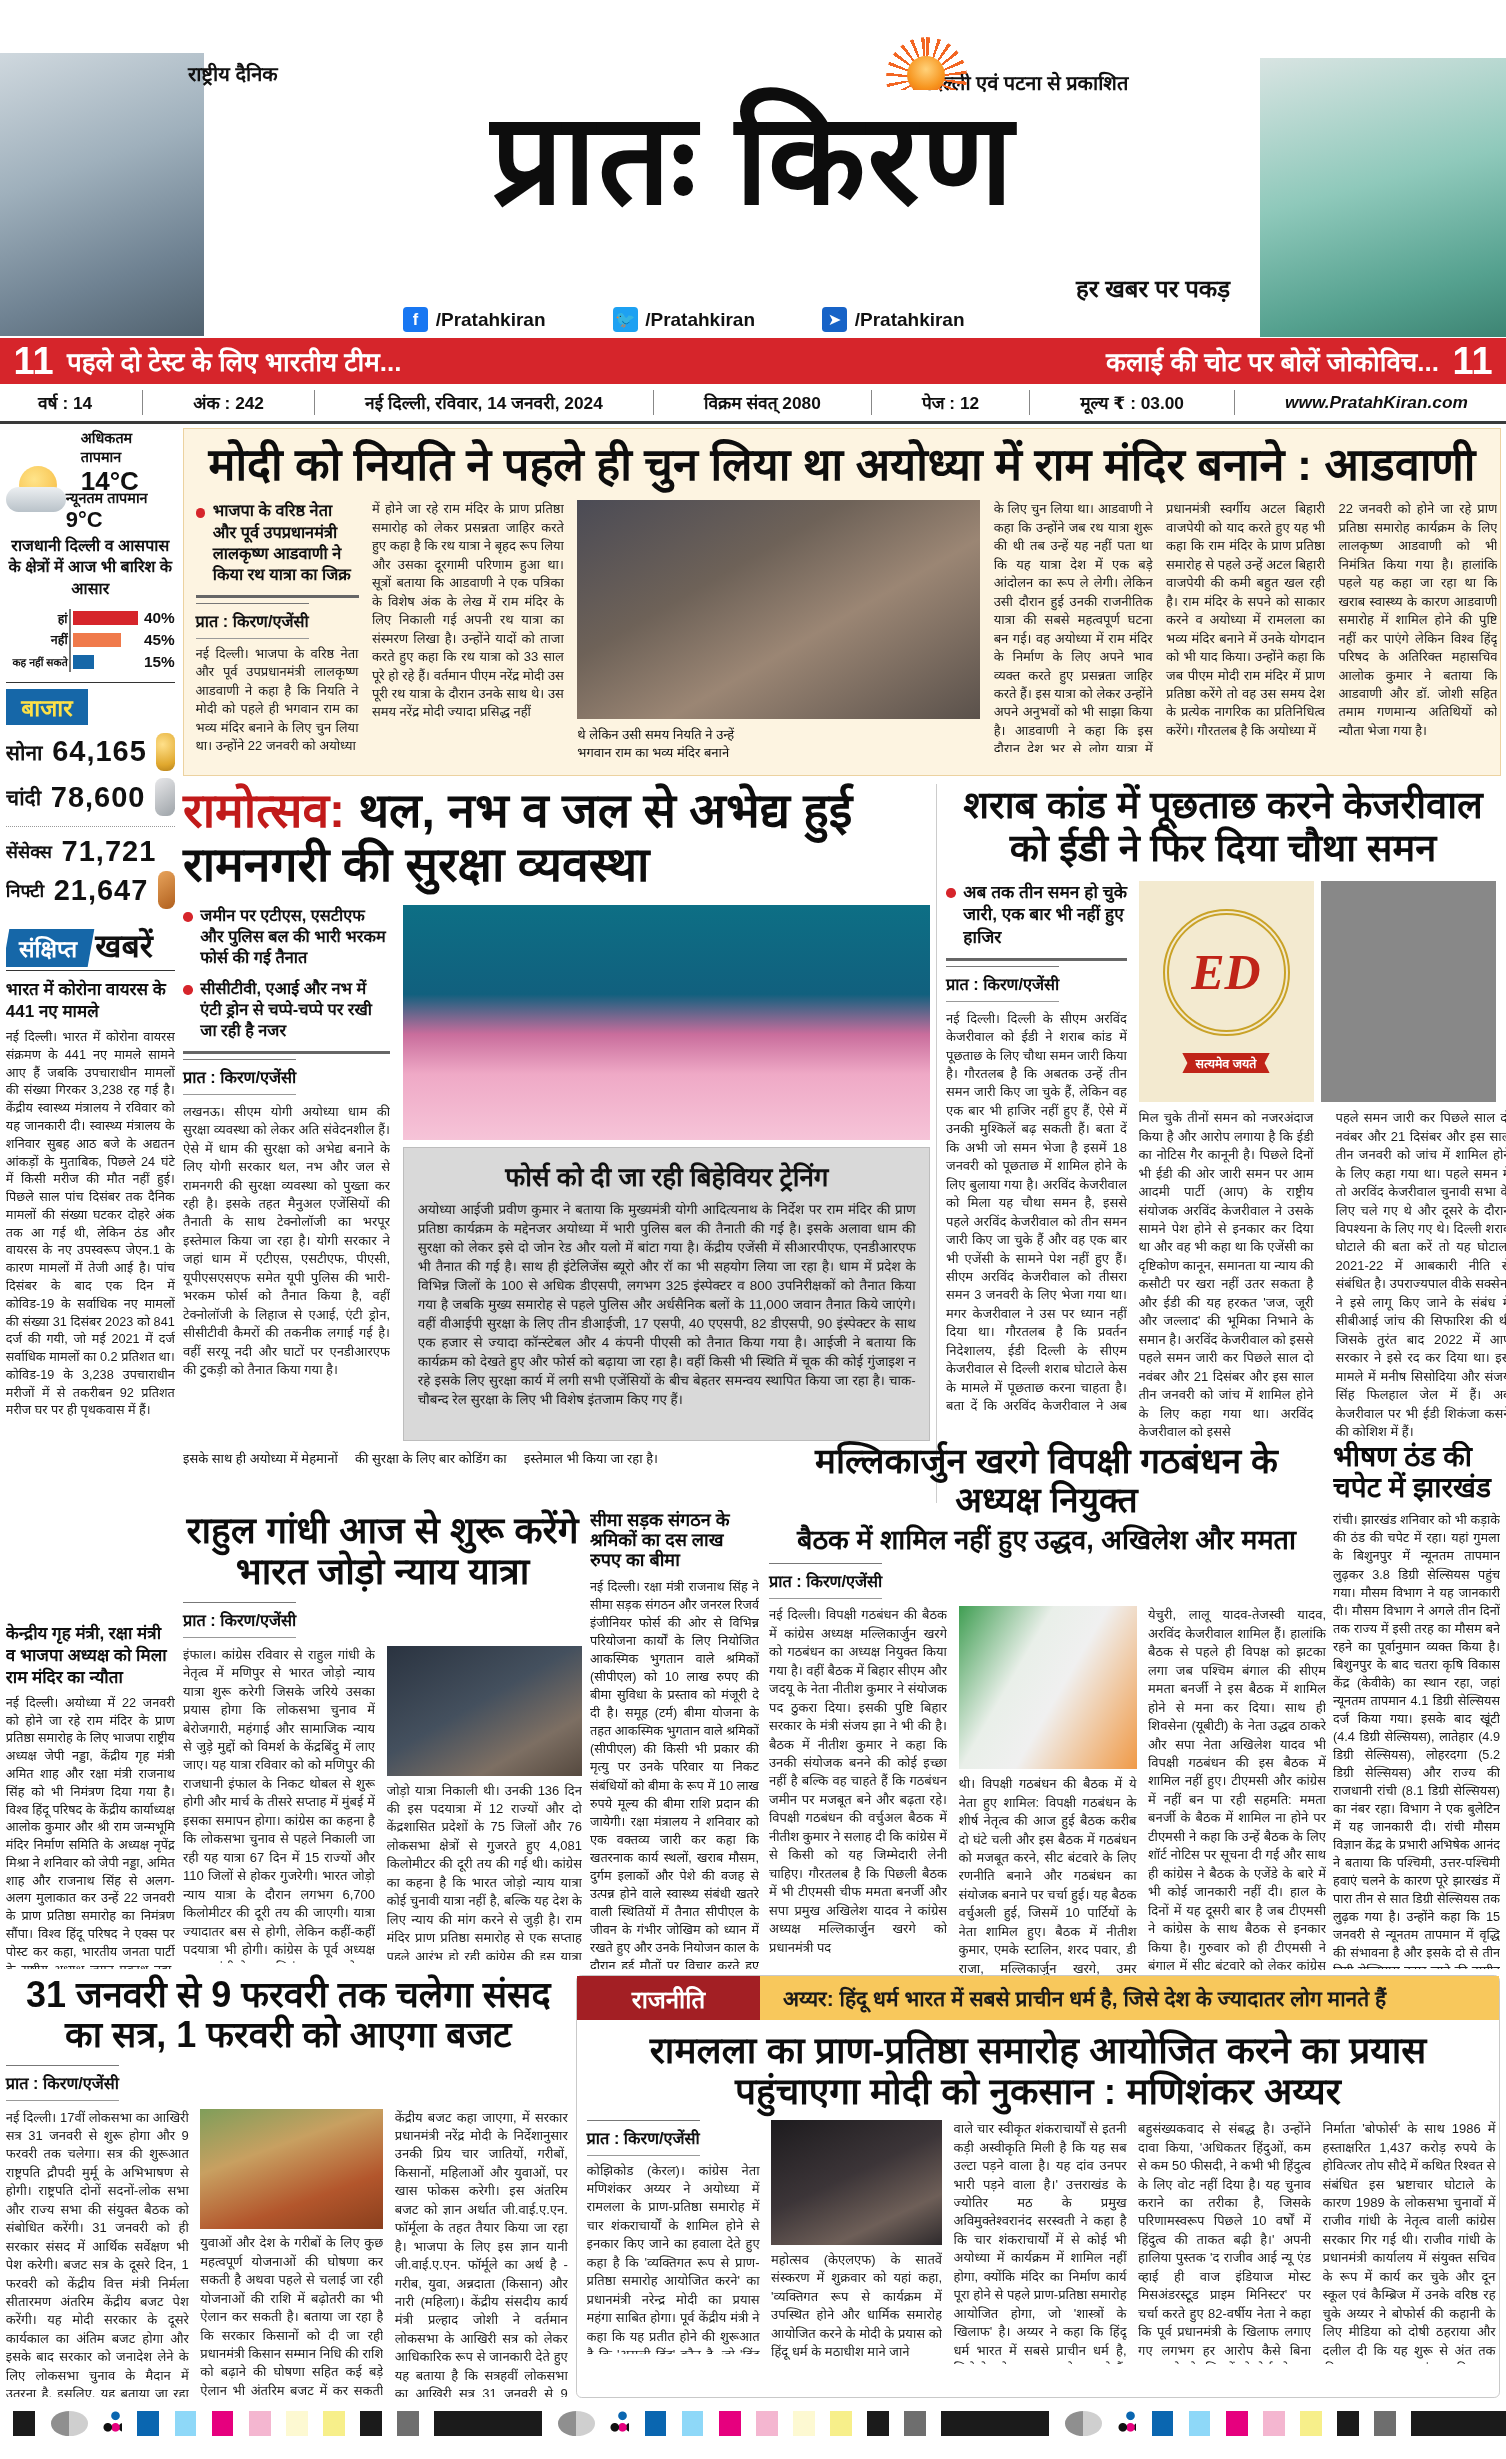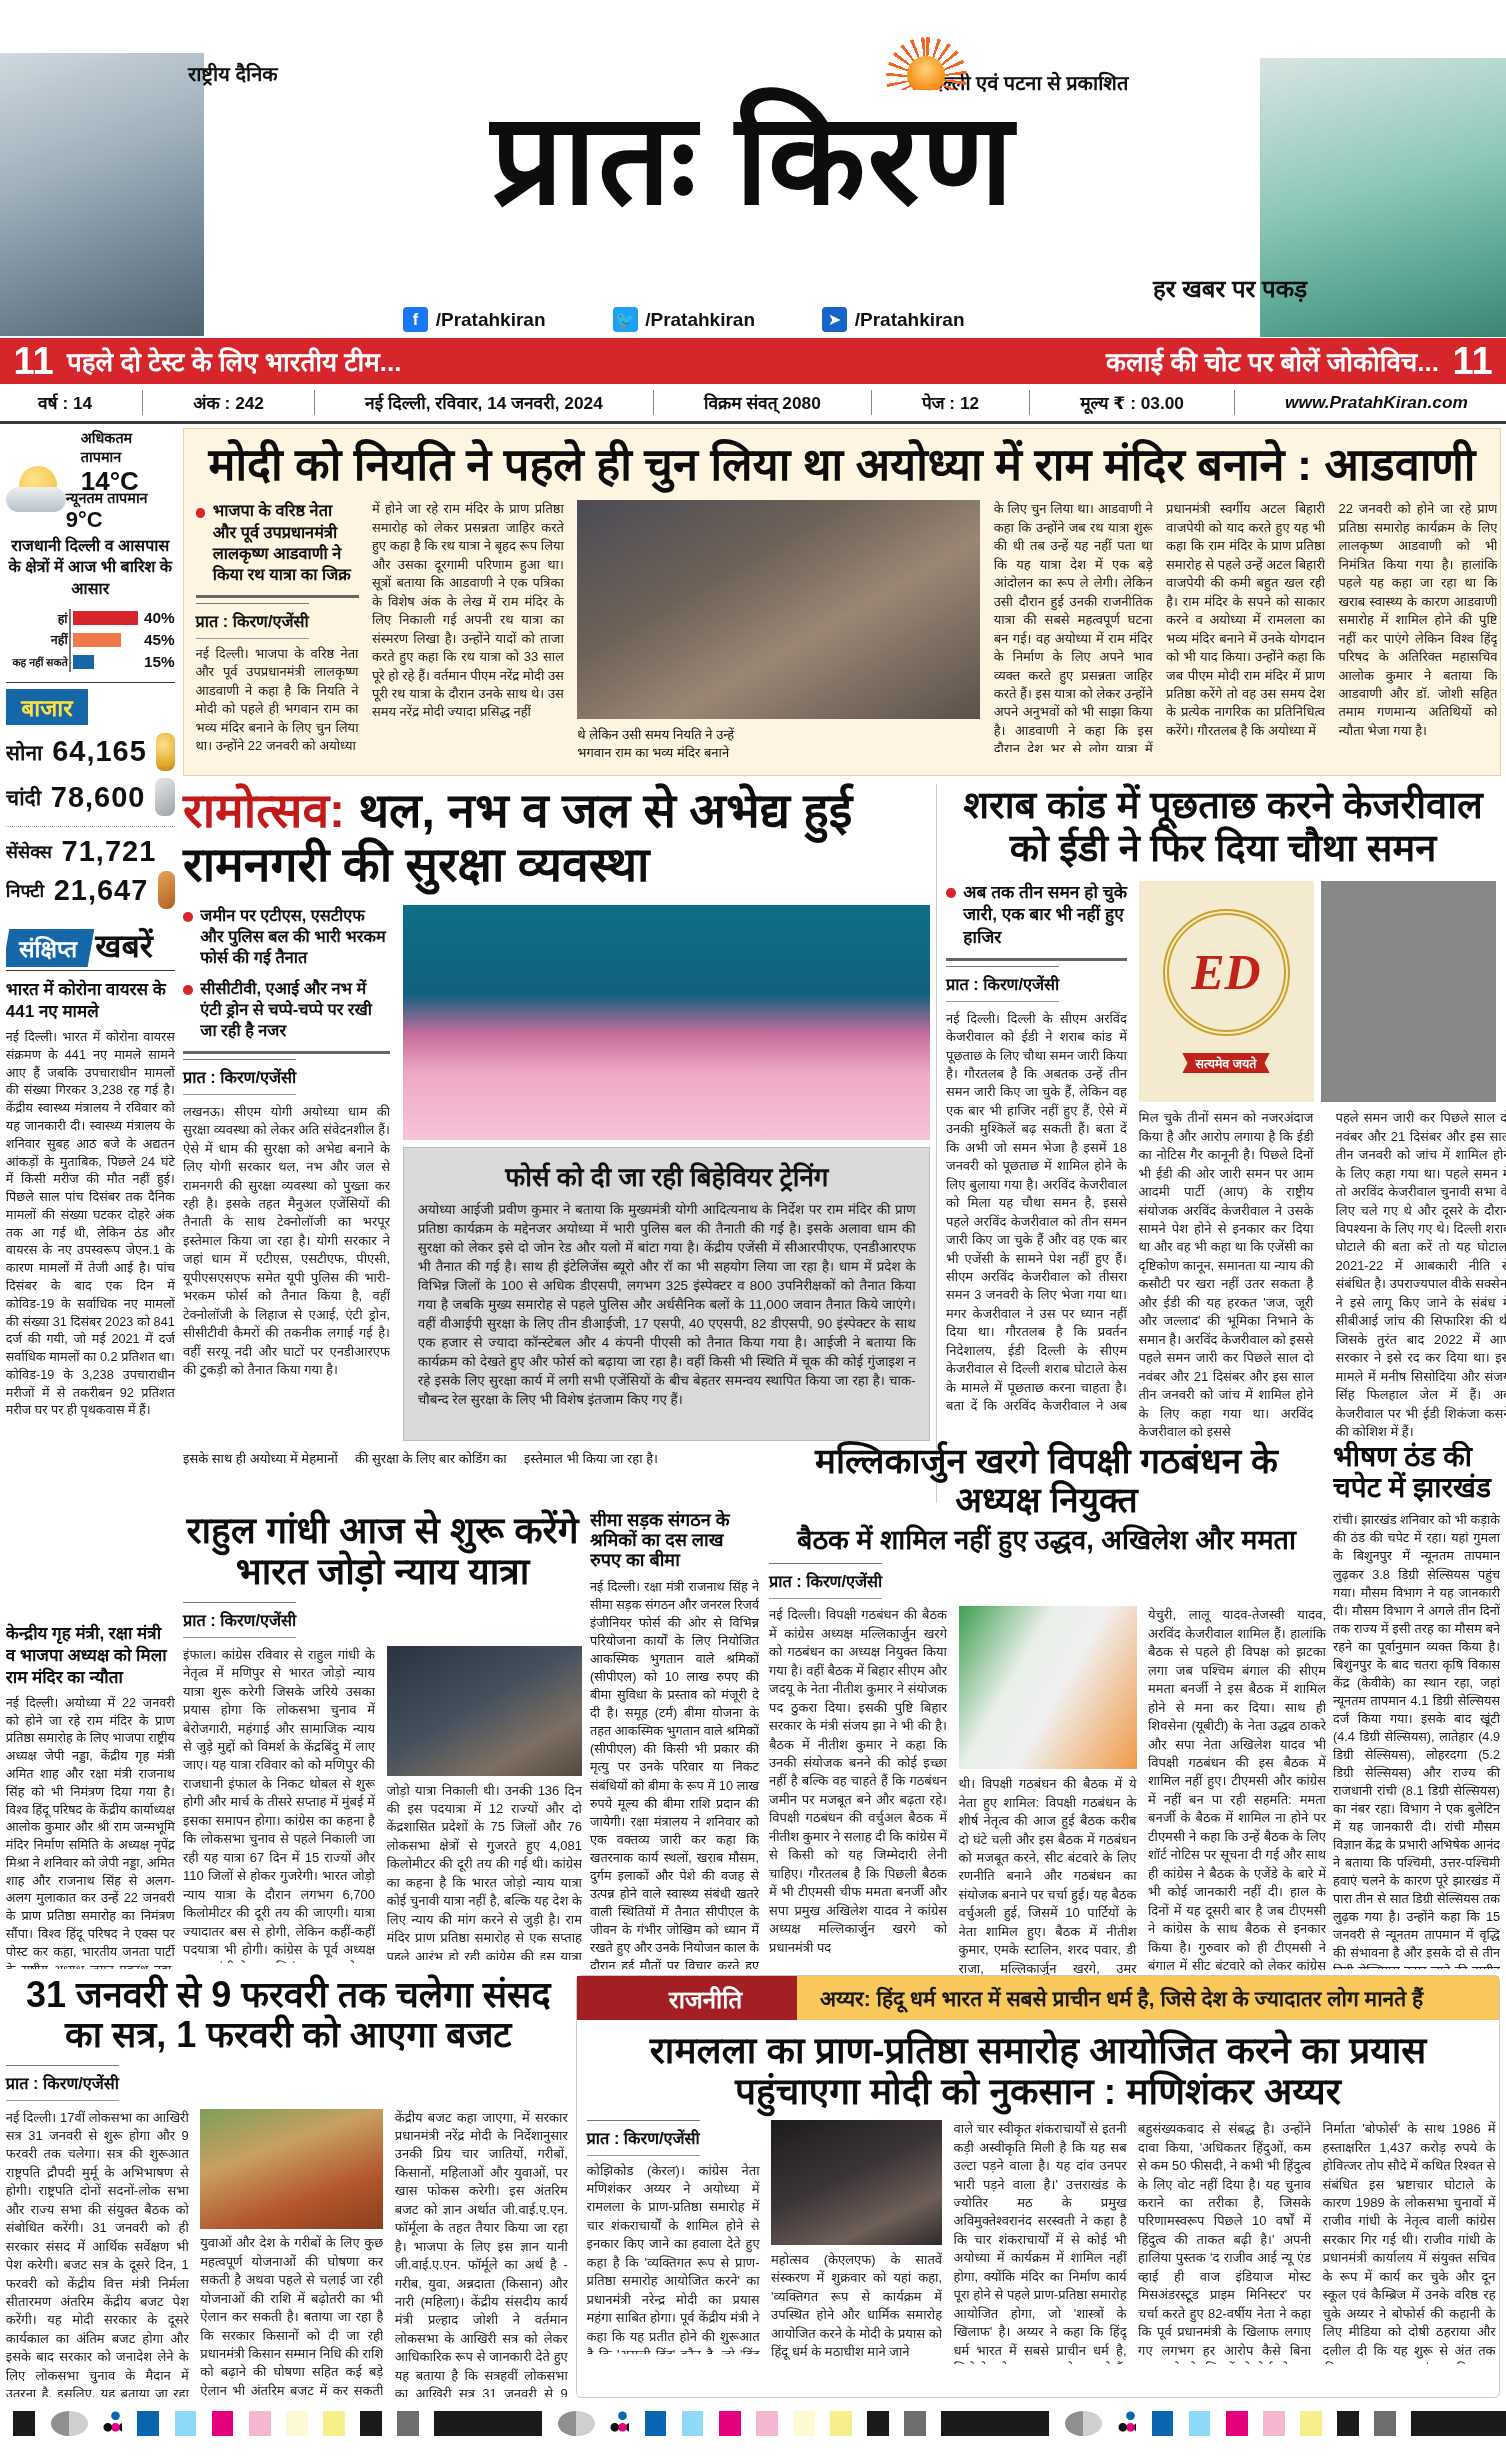--- a/index.html
+++ b/index.html
@@ -72,21 +72,21 @@
   .edlogo{background:#f3ead0;display:flex;flex-direction:column;align-items:center;justify-content:center;gap:17px;}
   .edring{width:115px;height:115px;border-radius:50%;border:6.7px double #c9a227;display:flex;align-items:center;justify-content:center;}
   .edtxt{font-family:"Liberation Serif",serif;font-style:italic;font-weight:700;font-size:50px;color:#c02418;}
   .edribbon{background:#c02418;color:#fff;font-size:12.5px;font-weight:700;padding:1.9px 13.4px;
      clip-path:polygon(0 0,100% 0,94% 50%,100% 100%,0 100%,6% 50%);}
   
   .graybox{background:#d9d9d9;border:1px solid #bdbdbd;padding:9.6px 13.4px;}
   .graybox .t{font-weight:800;font-size:26px;text-align:center;}
   
   .polstrip{display:flex;align-items:stretch;}
-  .pol-label{background:#a31f24;color:#fff;font-weight:800;font-size:24px;display:flex;align-items:center;justify-content:center;width:183px;padding-left:37px;}
+  .pol-label{background:#a31f24;color:#fff;font-weight:800;font-size:24px;display:flex;align-items:center;justify-content:center;width:183px;}
   .pol-quote{background:#f8c85c;color:#1a1a1a;font-weight:800;font-size:21px;display:flex;align-items:center;padding:0 23px;flex:1;}
   .bluebar{background:#9fb4e0;width:9.6px;border-radius:3.8px;}
   
   .regstrip{display:flex;align-items:center;gap:15.4px;padding:0 13.4px;}
   .regstrip .sq{width:29px;height:25px;}
   .c-black{background:#1b1b1b;} .c-blue{background:#0a66b0;}
   .c-cyan{background:#8ed8f8;} .c-mag{background:#e6007e;} .c-pink{background:#f4b6d0;}
   .c-cream{background:#fdf9d2;} .c-yel{background:#f7ef8a;} .c-dgray{background:#6e6e6e;}
   .ellipse{width:50px;height:25px;border-radius:50%;background:linear-gradient(90deg,#8f8f8f 50%,#cfcfcf 50%);}
   .dots{width:25px;height:25px;background:
@@ -104,21 +104,21 @@
   <header class="abs" style="left:0;top:0;width:1506px;height:336px;">
     <div class="abs photo" style="left:0;top:53px;width:204px;height:283px;border:none;background:linear-gradient(160deg,#cfd8de 0%,#9fb0bc 40%,#6f8292 75%,#51626f 100%);"></div>
     <div class="abs photo" style="left:1260px;top:58px;width:246px;height:279px;border:none;background:linear-gradient(165deg,#d8e4e2 0%,#8fc9bb 45%,#55a18f 80%,#3d8473 100%);"></div>
     <div class="abs mh-small" style="left:188px;top:60px;">राष्ट्रीय दैनिक</div>
     <div class="abs mh-small" style="left:927px;top:69px;">दिल्ली एवं पटना से प्रकाशित</div>
     <div class="abs sunburst" style="left:869px;top:29px;">
       <span class="rays"></span>
         <span class="core"></span>
     </div>
     <div class="abs logo" style="left:0;top:96px;width:1506px;text-align:center;">प्रातः किरण</div>
-    <div class="abs slogan" style="left:1076px;top:271px;width:231px;text-align:right;">हर खबर पर पकड़</div>
+    <div class="abs slogan" style="left:1076px;top:271px;width:231px;text-align:left;">हर खबर पर पकड़</div>
     <div class="abs social" style="left:403px;top:307px;">
       <span class="item">
         <span class="sicon fb">f</span>
         <span>/Pratahkiran</span>
       </span>
       <span class="item">
         <span class="sicon tw">🐦</span>
         <span>/Pratahkiran</span>
       </span>
       <span class="item">

